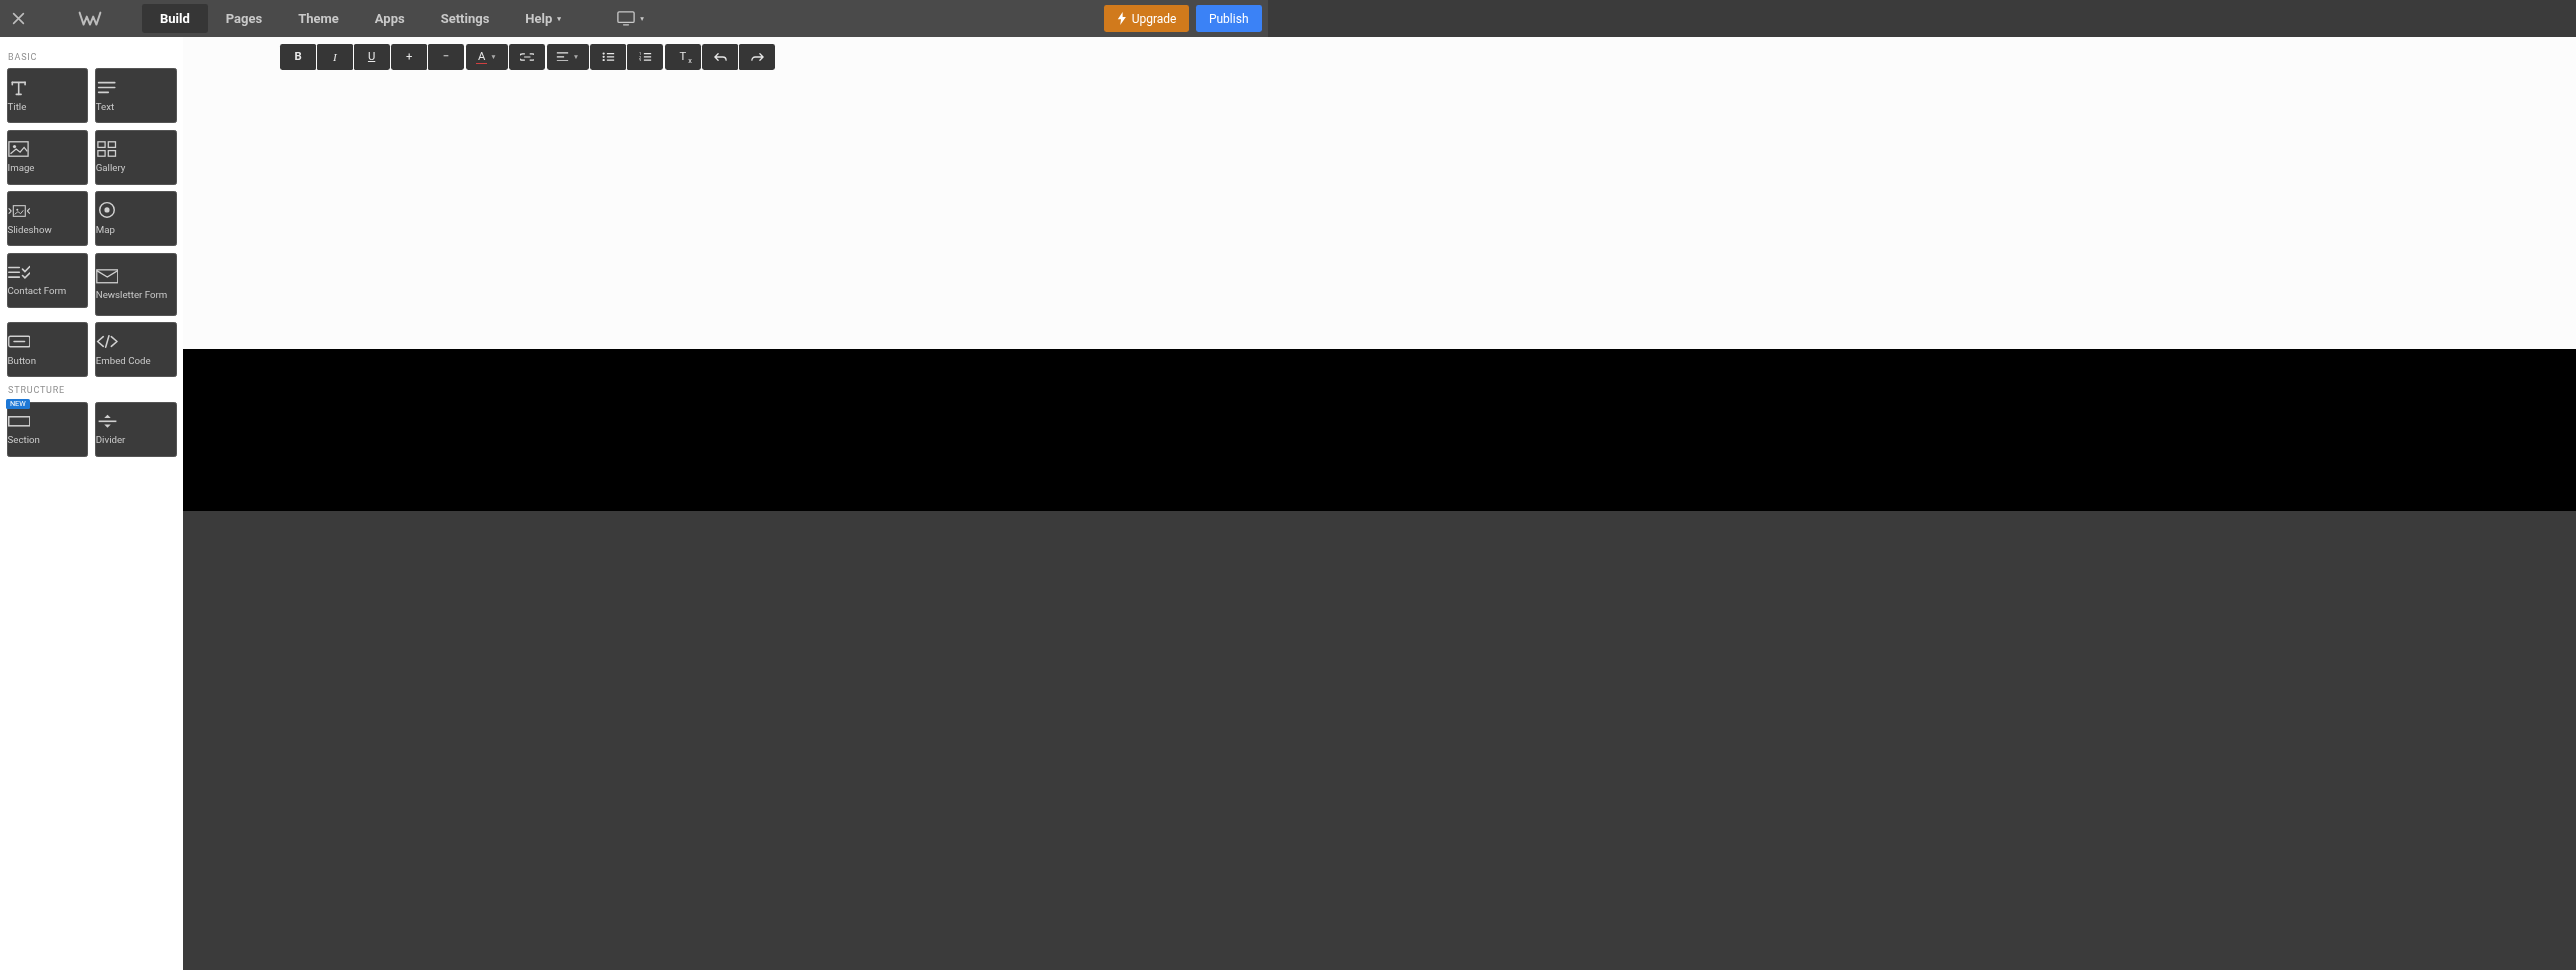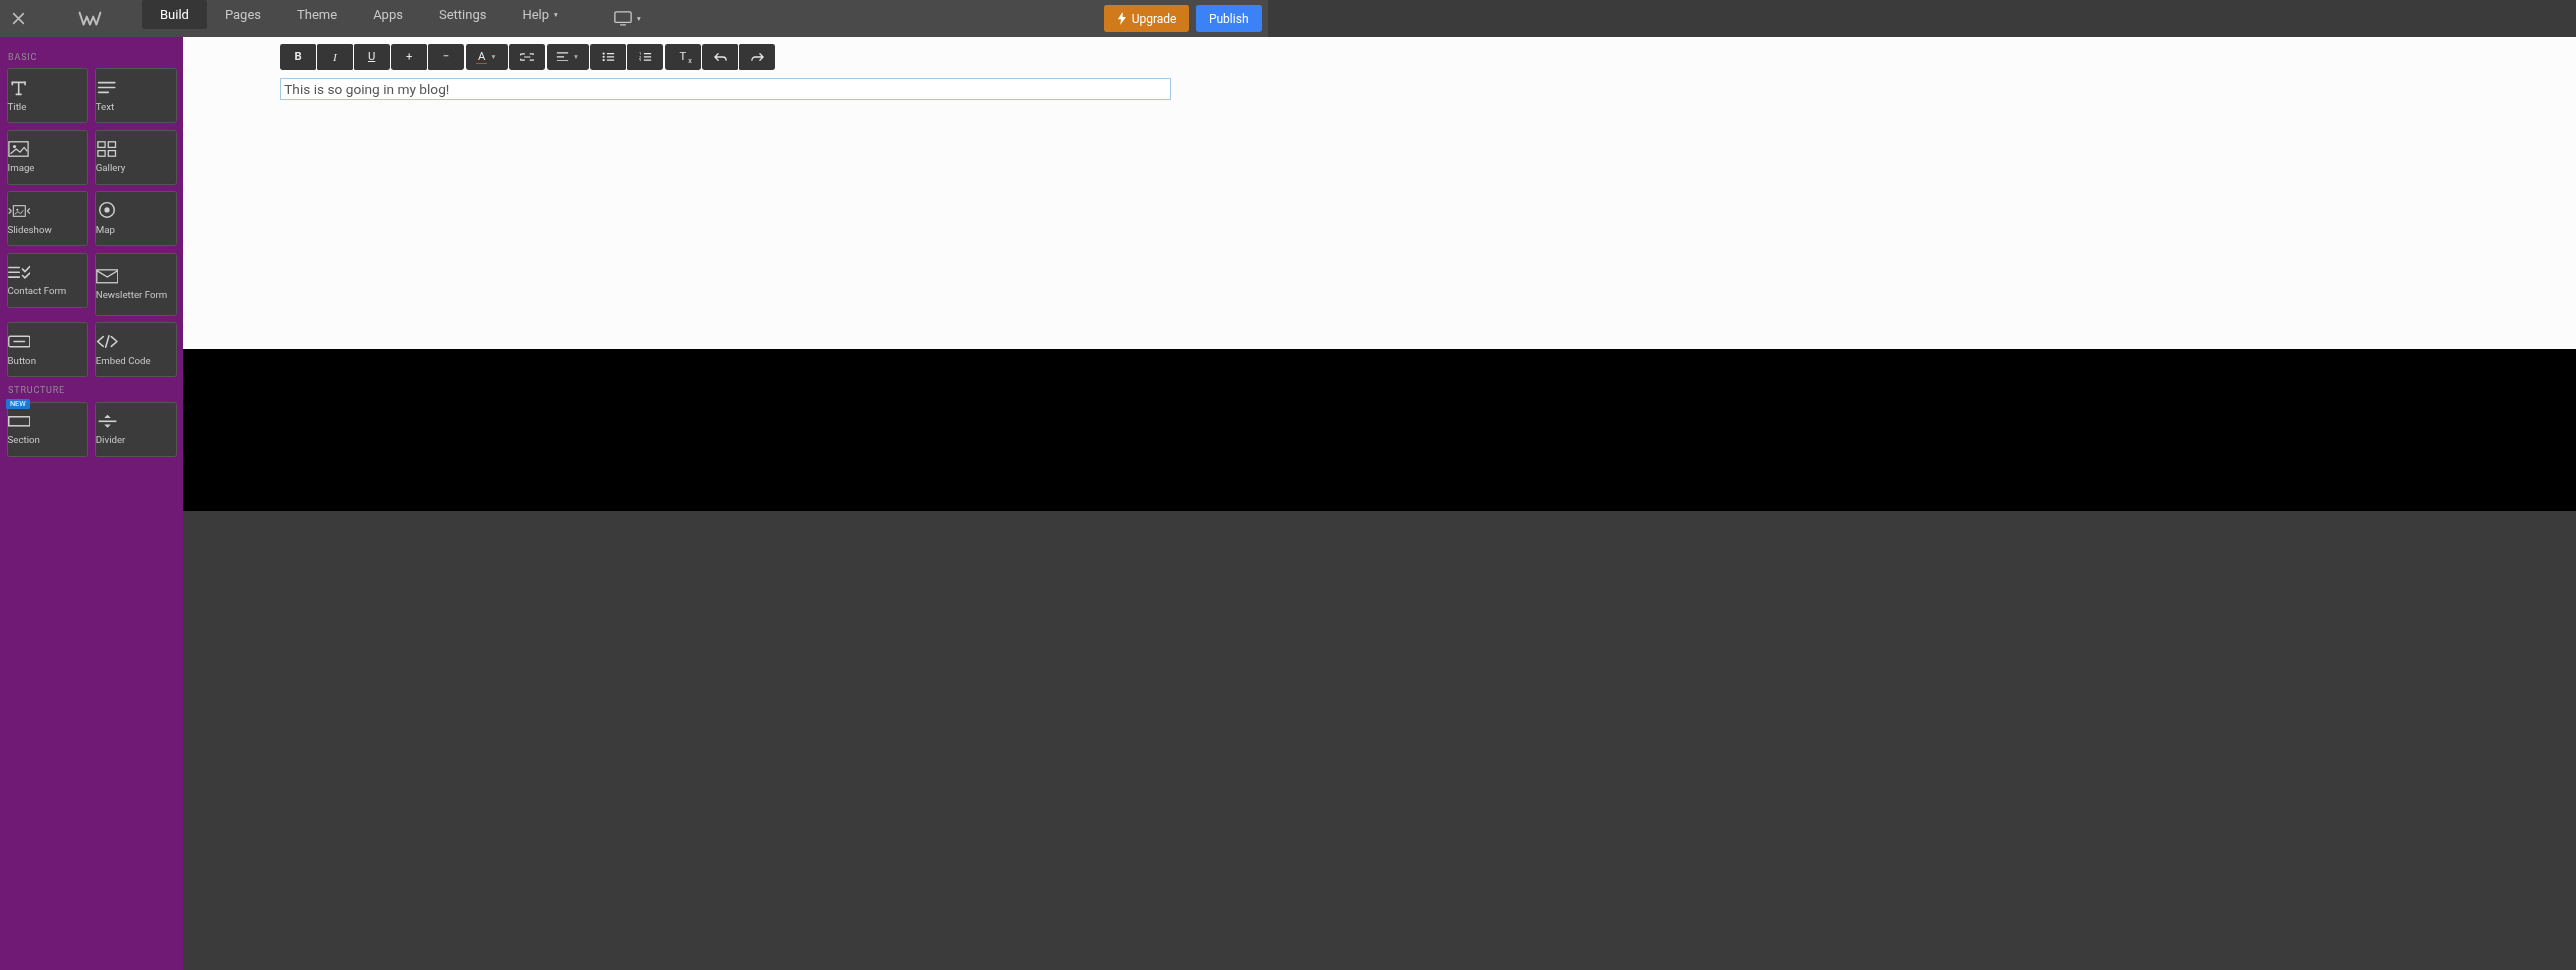--- a/index.html
+++ b/index.html
@@ -21,40 +21,40 @@
     padding: 0 6.5px 0 0;
   }
   .topbar .close-btn {
     width: 37px; height: 37px; display:flex; align-items:center; justify-content:center;
     cursor:pointer; color:#bdbdbd;
   }
   .topbar .logo {
     width: 105px; display:flex; align-items:center; justify-content:center;
     color:#bdbdbd;
   }
-  .topbar nav.main-nav { display:flex; height:100%; }
+  .topbar nav.main-nav { display:flex; align-items:center; height:100%;font-weight:bold; }
   .topbar nav.main-nav .nav-item {
     padding: 0 18px; height:29px; display:flex; align-items:center; gap:4.9px;
     color:#c9c9c9; font-size:13px; border-radius:2.4px; cursor:pointer;
   }
   .topbar nav.main-nav .nav-item.active { background:#363636; color:#fff; }
   .topbar .spacer { flex:1; }
   .topbar .device-toggle {
     display:flex; align-items:center; gap:4.9px; color:#c9c9c9; padding:0 14.6px; cursor:pointer;
   }
   .topbar .btn {
     height:27.5px; display:flex; align-items:center; gap:4.9px; padding:12px 13px;
     border-radius:2.4px; font-size:12px; color:#fff; cursor:pointer; margin-left:6.5px;
   }
   .btn-upgrade { background:#d17a1c; }
   .btn-publish { background:#3b82f6; }
   
   .sidebar {
     position:absolute; top:37px; left:0; bottom:0; width:183px;
-    background:#701a75; padding:6.5px; overflow-y:auto;
+    background:#ffffff; padding:6.5px; overflow-y:auto;
   }
   .sidebar .section-label {
     font-size:9px; letter-spacing:0.8px; color:#8f8f8f; padding:8px 1.6px 6.5px;
   }
   .sidebar .grid {
     display:grid; grid-template-columns: 1fr 1fr; gap:6.5px;
   }
   .sidebar .tile {
     background:#3b3b3b; border:0.8px solid #555;
     border-radius:2.4px; height:55px;
@@ -354,18 +354,17 @@
             </svg>
         </div>
         <div class="rte-btn">
           <svg width="13" height="8" viewBox="0 0 16 10">
               <path d="M11 1 L15 5 L11 9 M15 5 H5 A4 4 0 0 0 1 9" stroke="currentColor" stroke-width="1.6" fill="none" stroke-linecap="round"></path>
             </svg>
         </div>
       </div>
     </div>
 
-    <div class="text-editor" contenteditable="true" style="">This is so going in my blog!</div>
   </div>
 
   <div class="site-footer"></div>
 </div>
 
 
 </body></html>

